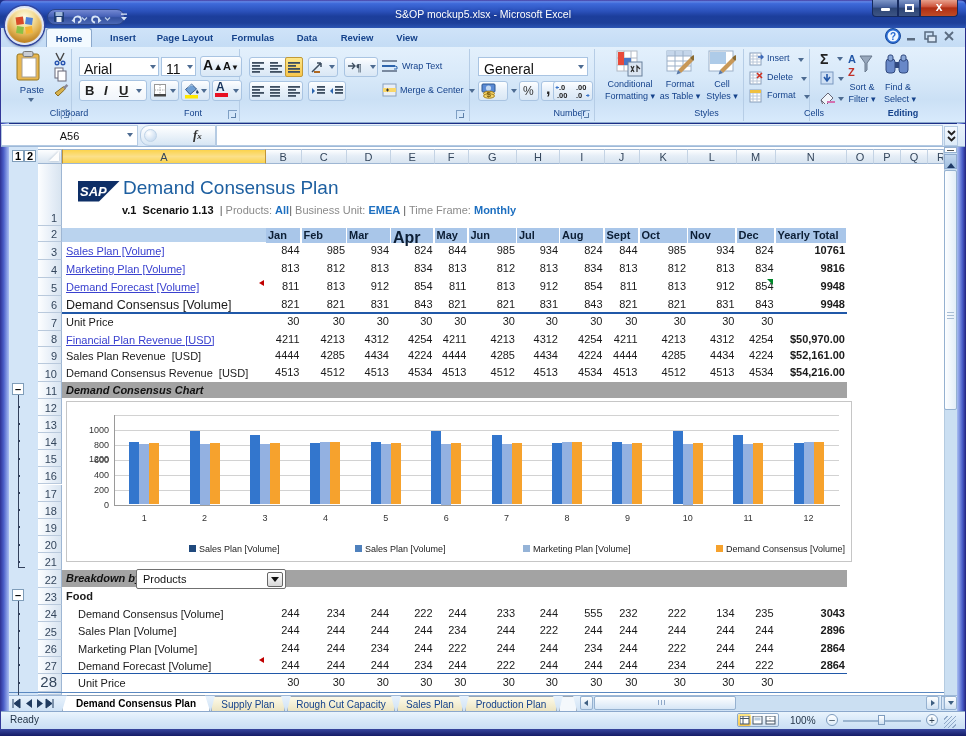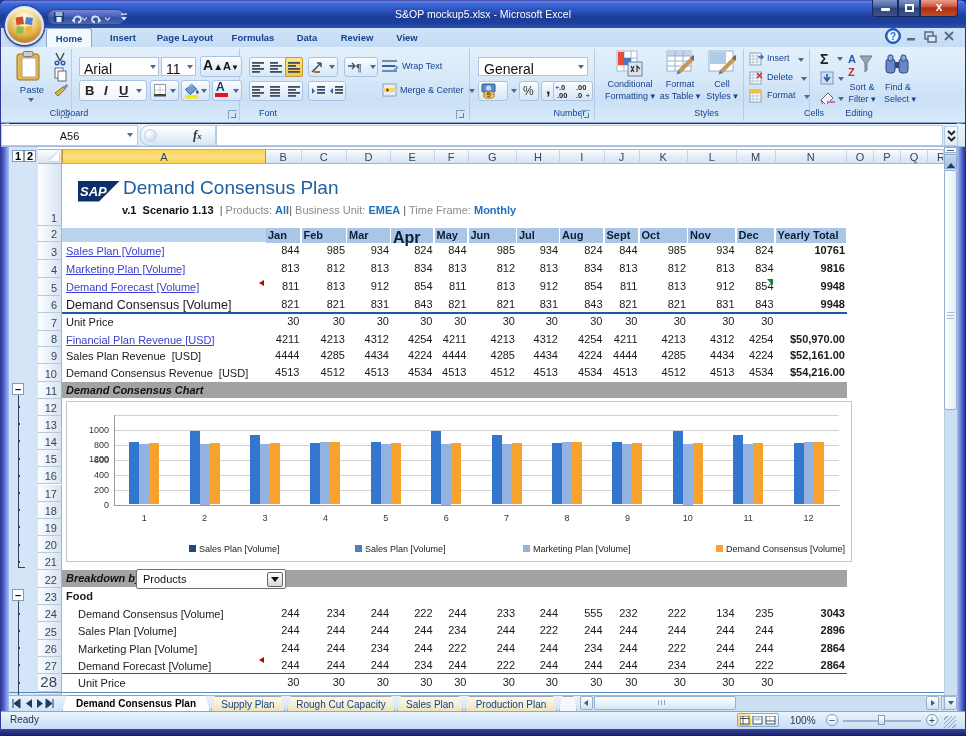--- a/index.html
+++ b/index.html
@@ -170,21 +170,21 @@
 <path d="M2.5 7.5 L8.5 2 L13.5 7 L7 12.5 Z" fill="#6f9fd4" stroke="#3a5a88"></path>
       <path d="M5 5.5 l3 -3 1.5 1.5" fill="none" stroke="#cfe0f0"></path>
       <path d="M14 7.5 l1.8 2.8 a1.4 1.4 0 1 1 -2.8 0 z" fill="#2d4a70"></path>
       <rect x="2" y="13" width="13" height="3.5" fill="#ffe800"></rect>
     </svg>
 <div class="abs carr" style="left:201px;top:89px;"></div>
 <div class="abs btnbox" style="left:212px;top:80px;width:30px;height:21px;"></div>
 <div class="abs" style="left:216px;top:80px;font-size:12px;font-weight:bold;color:#16335c;">A</div>
 <div class="abs" style="left:215px;top:93px;width:13px;height:4px;background:#e81123;"></div>
 <div class="abs carr" style="left:233px;top:89px;"></div>
-<div class="abs ribtext2 glabel" style="left:72px;width:168px;text-align:right;">Font</div>
+<div class="abs ribtext2 glabel" style="left:72px;width:168px;">Font</div>
 <div class="abs launcher" style="left:228px;"></div>
 <div class="abs group" style="left:240px;width:230px;"></div>
 <div class="abs btnbox" style="left:249px;top:57px;width:54px;height:20px;"></div>
 <div class="abs" style="left:285px;top:57px;width:18px;height:20px;background:linear-gradient(#fde687,#f8c64b);border:1px solid #c29a38;border-radius:2px;"></div>
 <svg class="abs" style="left:252px;top:61px" width="14" height="12">
       <rect x="0" y="1" width="12" height="1.8" fill="#3e4e60"></rect>
       <rect x="0" y="4" width="8" height="1.8" fill="#3e4e60"></rect>
       <rect x="0" y="7" width="12" height="1.8" fill="#3e4e60"></rect>
       <rect x="0" y="10" width="8" height="1.8" fill="#3e4e60"></rect>
     </svg>
@@ -386,21 +386,21 @@
 <div class="abs ribtext2" style="left:836px;top:94px;width:52px;">Filter ▾</div>
 <svg class="abs" style="left:884px;top:53px" width="26" height="26">
 <rect x="2" y="6" width="9" height="14" rx="3" fill="#6888c8" stroke="#30487e"></rect>
       <rect x="15" y="6" width="9" height="14" rx="3" fill="#6888c8" stroke="#30487e"></rect>
 <rect x="4" y="2" width="5" height="6" rx="2" fill="#8aa8d8" stroke="#30487e"></rect>
       <rect x="17" y="2" width="5" height="6" rx="2" fill="#8aa8d8" stroke="#30487e"></rect>
 <rect x="11" y="9" width="4" height="6" fill="#30487e"></rect>
     </svg>
 <div class="abs ribtext2" style="left:872px;top:82px;width:52px;">Find &amp;</div>
 <div class="abs ribtext2" style="left:872px;top:94px;width:56px;">Select ▾</div>
-<div class="abs ribtext2 glabel" style="left:766px;width:112px;">Editing</div>
+<div class="abs ribtext2 glabel" style="left:810px;width:112px;font-weight:bold;">Editing</div>
 <div class="abs" id="fbar"></div>
 <div class="abs" id="namebox">A56</div>
 <div class="abs carr" style="left:127px;top:133px;"></div>
 <div class="abs" id="fxpill"></div>
     <div class="abs" style="left:144px;top:129px;width:13px;height:13px;border-radius:50%;background:radial-gradient(circle at 35% 30%,#ffffff,#cfe0f2 70%);border:1px solid #c0d4e8;"></div>
 <div class="abs" style="left:193px;top:127px;font-size:13px;font-style:italic;font-family:'Liberation Serif',serif;color:#333;font-weight:bold;">f<span style="font-size:9px;">x</span></div>
 <div class="abs" id="finput"></div>
 <div class="abs" id="fchev"></div>
     <svg class="abs" style="left:947px;top:130px" width="9" height="13">
       <path d="M1 1 l3.5 3.5 3.5 -3.5 M1 7 l3.5 3.5 3.5 -3.5" stroke="#222" stroke-width="1.8" fill="none"></path>

